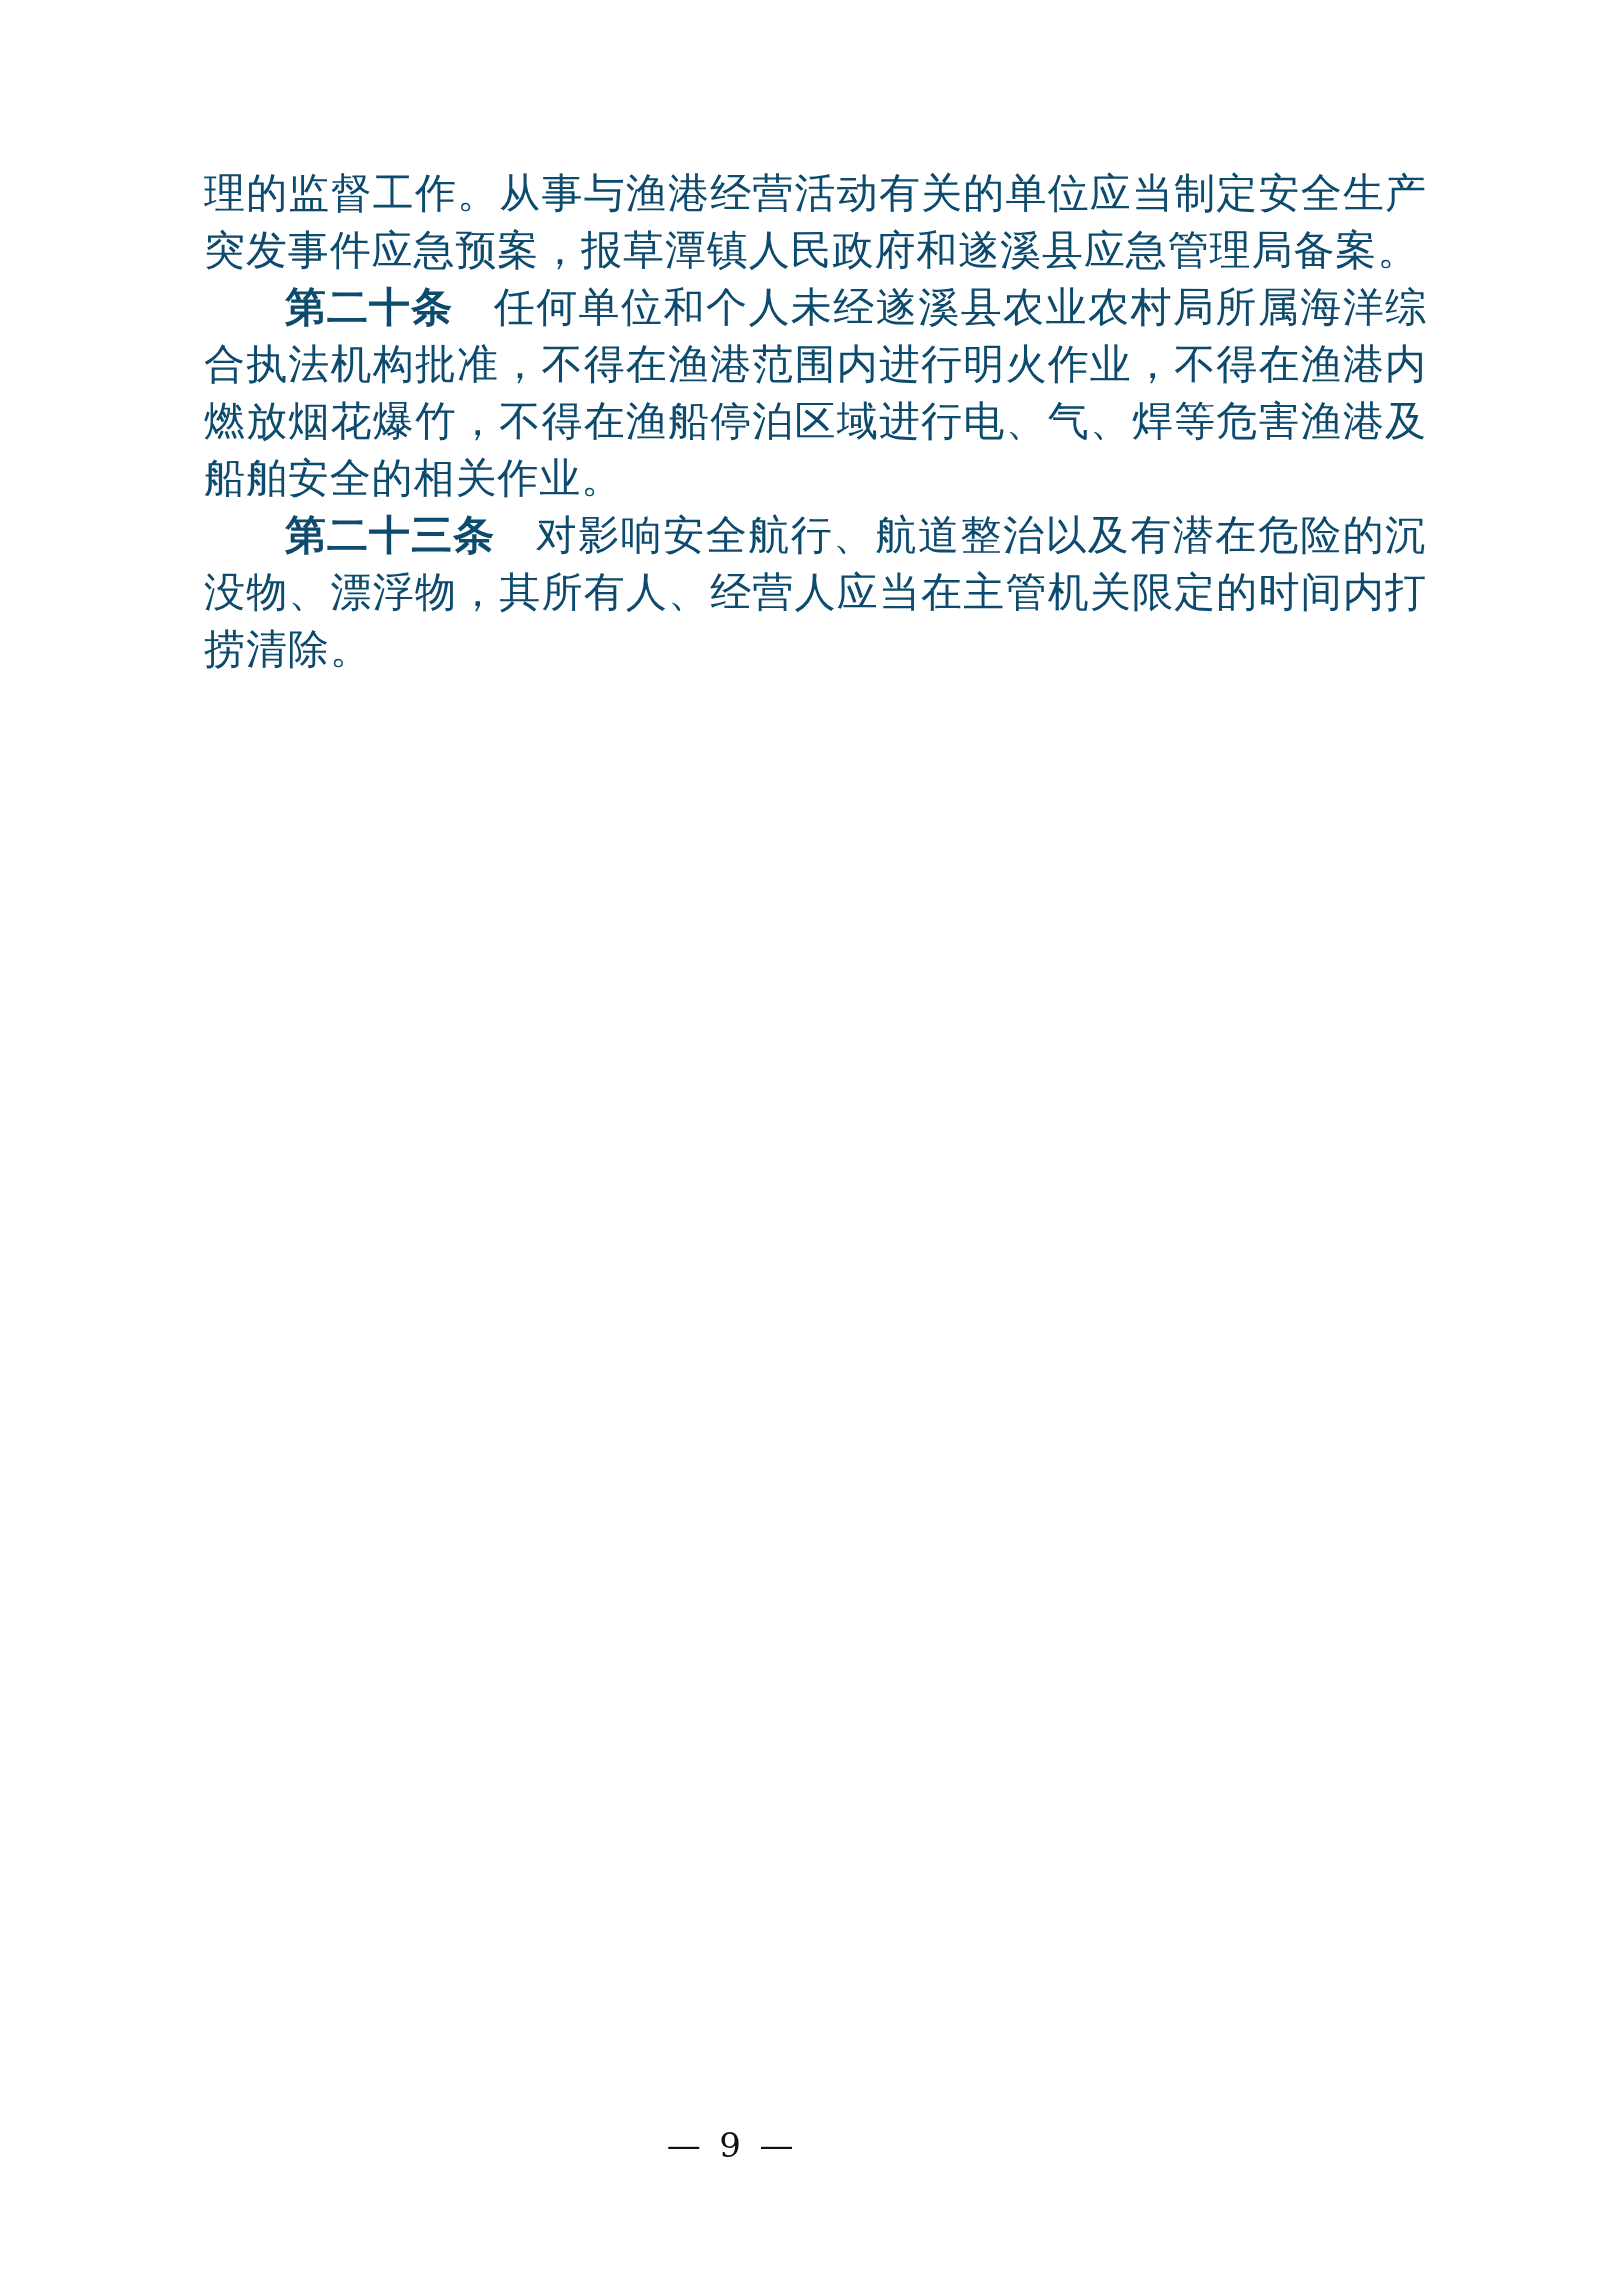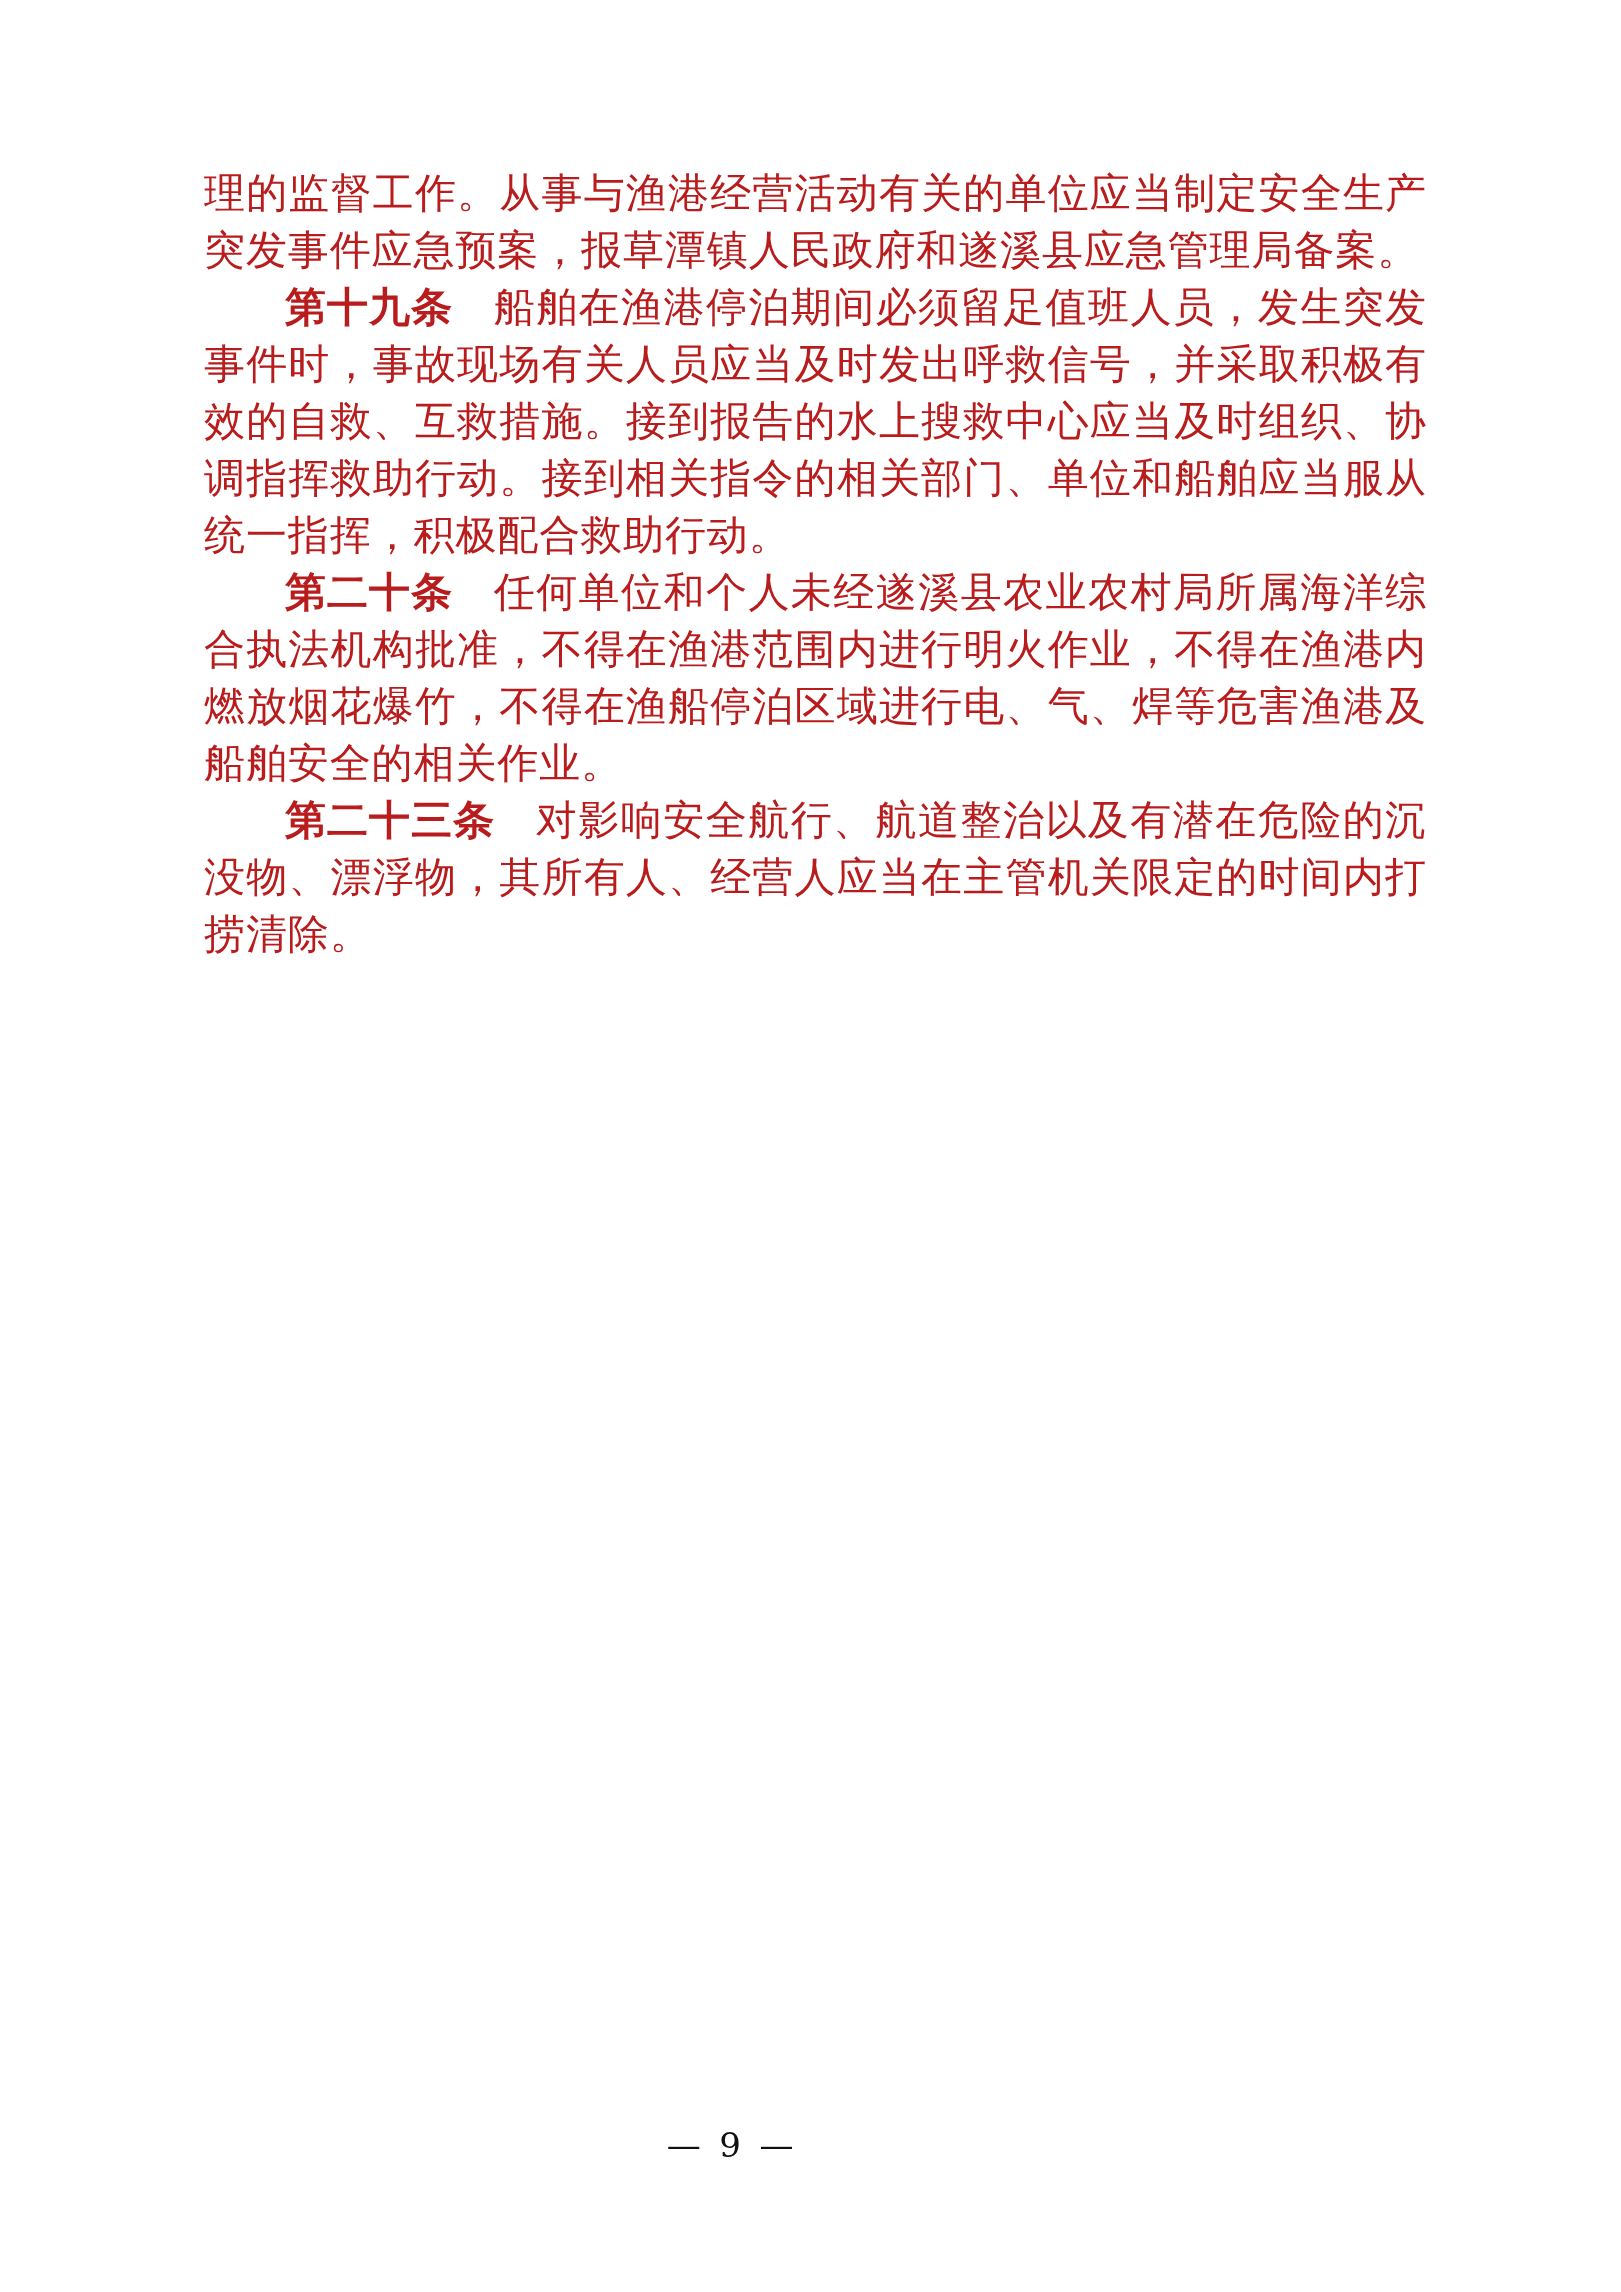--- a/index.html
+++ b/index.html
@@ -24,21 +24,21 @@
     left: 204px;
     top: 165px;
     width: 1223px;
   }
 
   
   .para {
     font-family: "DejaVu Serif", "Liberation Serif", serif;
     font-size: 41px;
     line-height: 57px;
-    color: #b91c1c;
+    color: #0c4a6e;
     text-align: justify;
     text-justify: inter-character;
     letter-spacing: 0.9px;
     margin: 0 0 0 0;
     word-break: break-all;
     -webkit-font-smoothing: antialiased;
   }
 
   .para + .para {
     margin-top: 0;
@@ -90,21 +90,20 @@
 </style>
 </head>
 <body>
 
 <div class="page">
 
   <div class="content">
 
     <p class="para cont"><span class="body-text">理的监督工作。从事与渔港经营活动有关的单位应当制定安全生产突发事件应急预案，报草潭镇人民政府和遂溪县应急管理局备案。</span></p>
 
-    <p class="para article"><span class="art-label">第十九条</span><span class="art-gap"></span><span class="body-text">船舶在渔港停泊期间必须留足值班人员，发生突发事件时，事故现场有关人员应当及时发出呼救信号，并采取积极有效的自救、互救措施。接到报告的水上搜救中心应当及时组织、协调指挥救助行动。接到相关指令的相关部门、单位和船舶应当服从统一指挥，积极配合救助行动。</span></p>
 
     <p class="para article"><span class="art-label">第二十条</span><span class="art-gap"></span><span class="body-text">任何单位和个人未经遂溪县农业农村局所属海洋综合执法机构批准，不得在渔港范围内进行明火作业，不得在渔港内燃放烟花爆竹，不得在渔船停泊区域进行电、气、焊等危害渔港及船舶安全的相关作业。</span></p>
 
     <p class="para article"><span class="art-label">第二十三条</span><span class="art-gap"></span><span class="body-text">对影响安全航行、航道整治以及有潜在危险的沉没物、漂浮物，其所有人、经营人应当在主管机关限定的时间内打捞清除。</span></p>
 
 
 
   </div>
 
   <div class="page-number"><span class="pn-inner">— 9 —</span></div>

